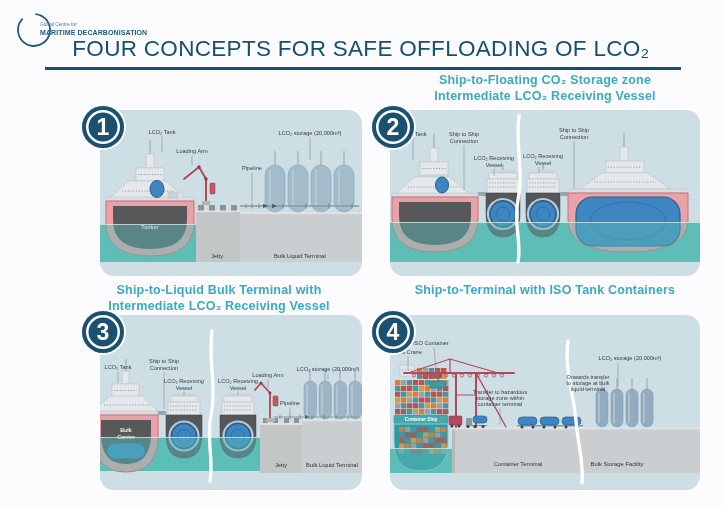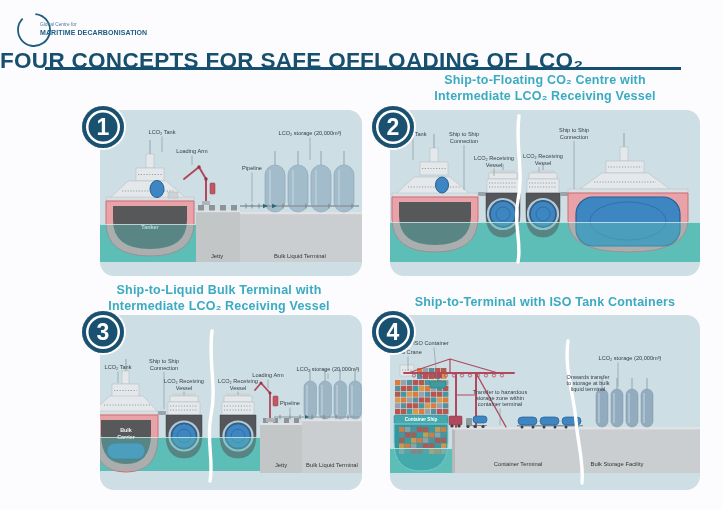--- a/index.html
+++ b/index.html
@@ -1,38 +1,38 @@
 <!DOCTYPE html>
 <html><head>
 <meta charset="utf-8">
 <style>
   html,body{margin:0;padding:0;background:#ffffff;}
   .page{position:relative;width:722px;height:510px;background:#fcfbfd;
         font-family:"Liberation Sans","DejaVu Sans",sans-serif;overflow:hidden;}
 
   
-  .main-title{position:absolute;top:48px;left:0;width:100%;text-align:left;
-        font-size:22.5px;font-weight:bold;color:#17506f;letter-spacing:.3px;}
+  .main-title{position:absolute;top:36px;left:0;width:100%;text-align:center;
+        font-size:22.5px;font-weight:normal;color:#17506f;letter-spacing:.3px;}
   .rule{position:absolute;left:45px;top:67px;width:636px;height:2.5px;background:#17506f;}
   .logo{position:absolute;left:10px;top:4px;}
   .logo-small{font-size:4.8px;fill:#4a7c96;}
   .logo-big{font-size:7px;font-weight:bold;fill:#1d5d80;letter-spacing:.1px;}
 
   
   .panel{position:absolute;background:#cedee5;border-radius:14px;overflow:hidden;}
   .p1{left:100px;top:110px;width:262px;height:166px;}
   .p2{left:390px;top:110px;width:310px;height:166px;}
   .p3{left:100px;top:315px;width:262px;height:175px;}
   .p4{left:390px;top:315px;width:310px;height:175px;}
   .panel-title{position:absolute;color:#3aabc1;font-size:12.5px;font-weight:600;
         text-align:center;line-height:15.5px;letter-spacing:.2px;}
   .t1{left:100px;top:88px;width:262px;}
   .t2{left:390px;top:73px;width:310px;}
   .t3{left:88px;top:283px;width:262px;}
-  .t4{left:390px;top:295px;width:310px;text-align:center;}
+  .t4{left:390px;top:283px;width:310px;text-align:center;}
   .badge{position:absolute;width:42px;height:42px;border-radius:50%;background:#1b5170;
         box-shadow:inset 0 0 0 4px #1b5170, inset 0 0 0 6.5px #ffffff, 0 0 0 2px #fcfbfd;
         color:#fff;display:flex;align-items:center;justify-content:center;
         font-size:23px;font-weight:bold;z-index:5;}
   .b1{left:82px;top:106px;} .b2{left:372px;top:106px;}
   .b3{left:82px;top:311px;} .b4{left:372px;top:311px;}
   .scene{position:absolute;left:0;top:0;}
 
   
   .s-lbl{font-size:5.6px;fill:#394047;}
@@ -76,21 +76,21 @@
 
   <svg class="logo" width="150" height="48" viewBox="0 0 150 48">
     <circle cx="24" cy="26" r="16" fill="none" stroke="#1d5d80" stroke-width="1.8" stroke-dasharray="72 14" transform="rotate(-35 24 26)"></circle>
     <text class="logo-small" x="30" y="22">Global Centre for</text>
     <text class="logo-big" x="30" y="31">MARITIME DECARBONISATION</text>
   </svg>
   <div class="main-title">FOUR CONCEPTS FOR SAFE OFFLOADING OF LCO₂</div>
   <div class="rule"></div>
 
   <div class="panel-title t2">
-    <div>Ship-to-Floating CO₂ Centre with</div>
+    <div>Ship-to-Floating CO₂ Storage zone</div>
     <div>Intermediate LCO₂ Receiving Vessel</div>
   </div>
   <div class="panel-title t3">
     <div>Ship-to-Liquid Bulk Terminal with</div>
     <div>Intermediate LCO₂ Receiving Vessel</div>
   </div>
   <div class="panel-title t4">Ship-to-Terminal with ISO Tank Containers</div>
 
   <div class="badge b1">1</div>
   <div class="badge b2">2</div>

